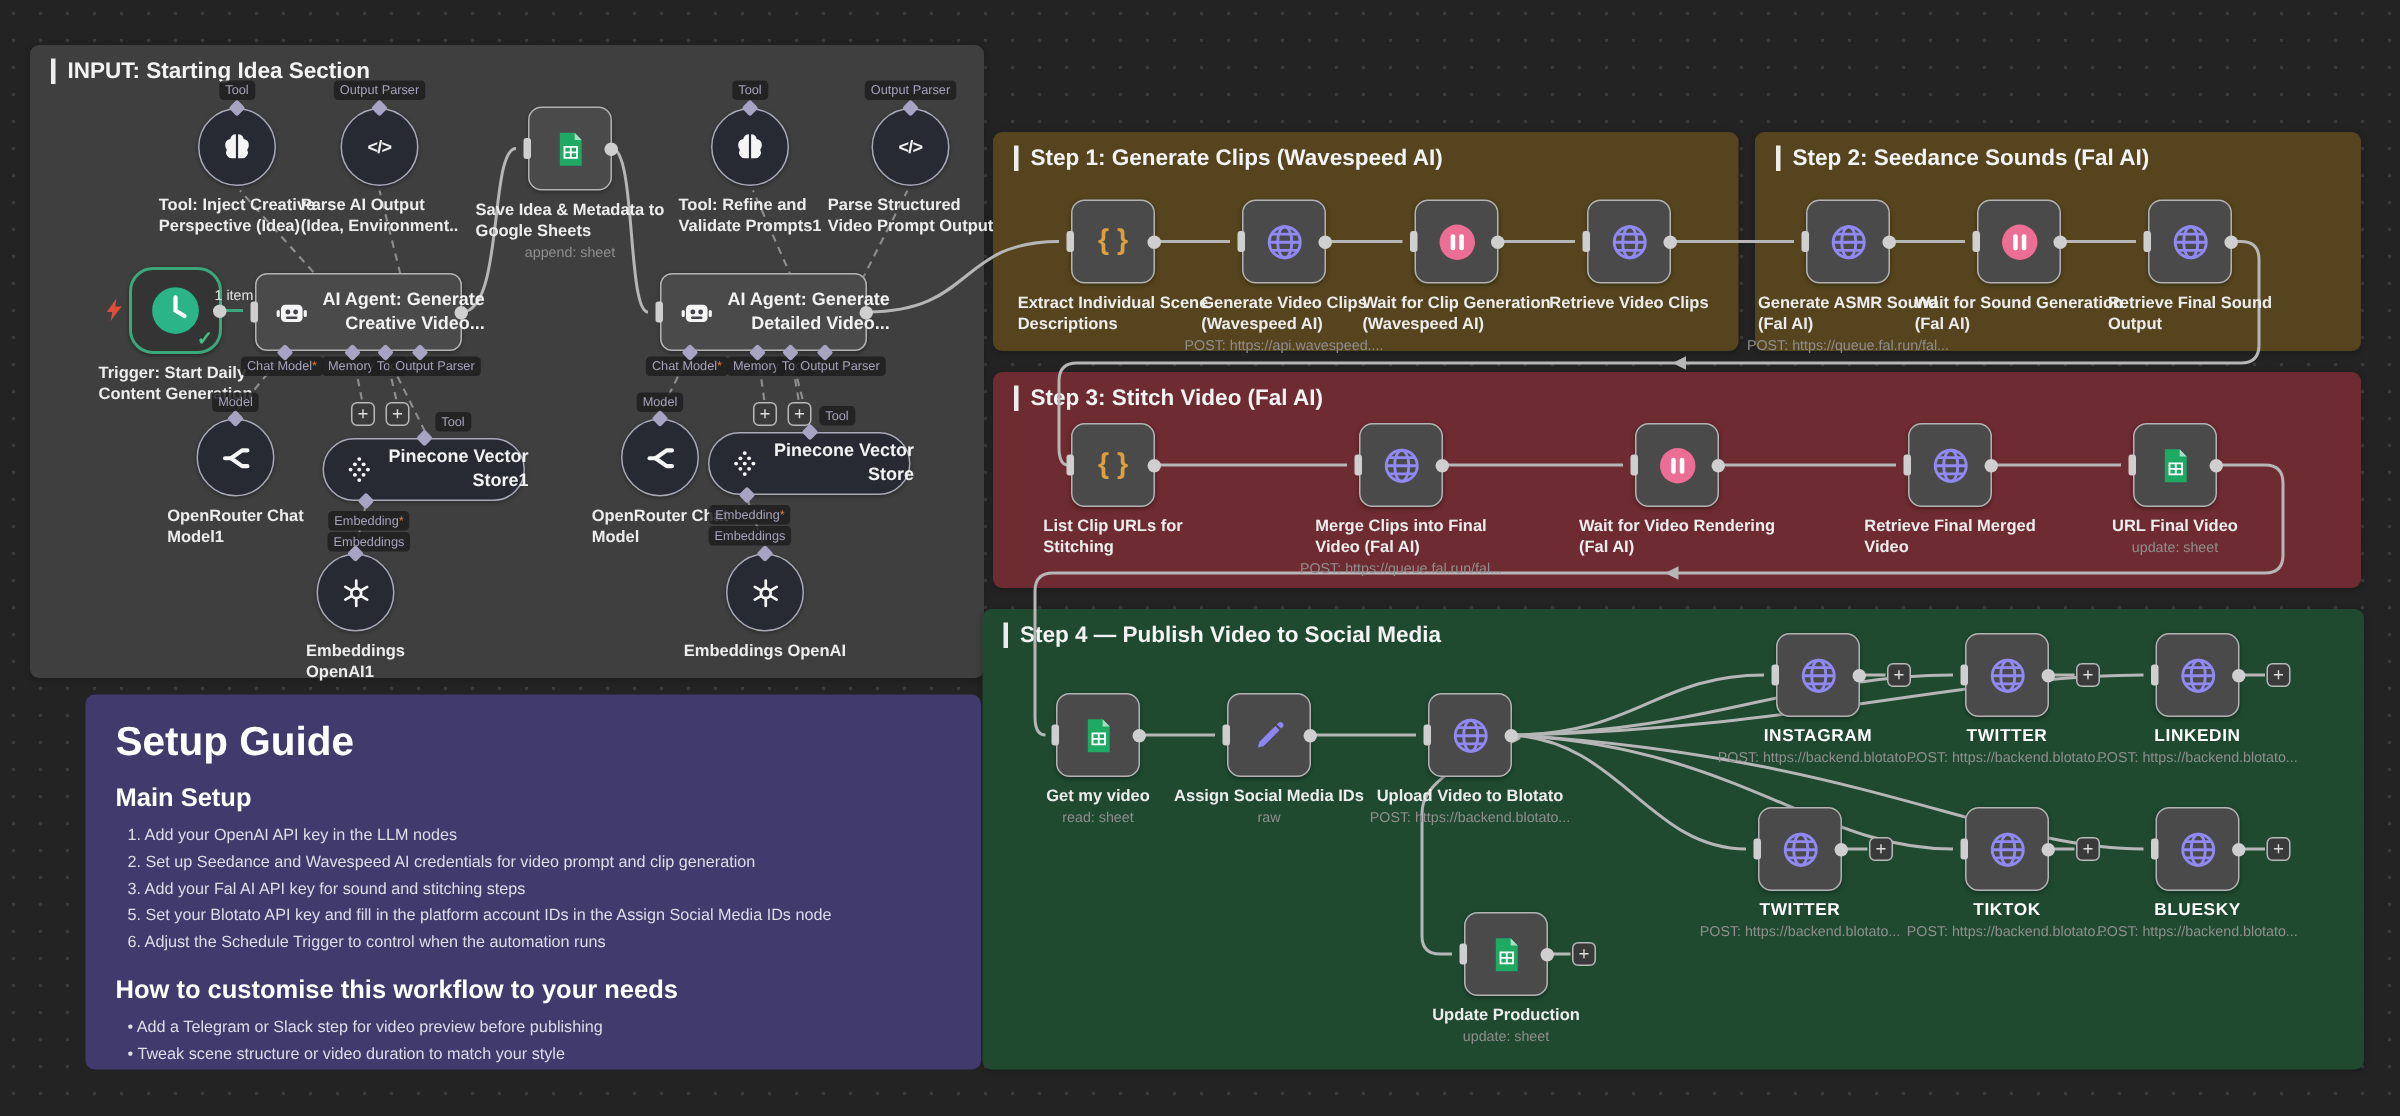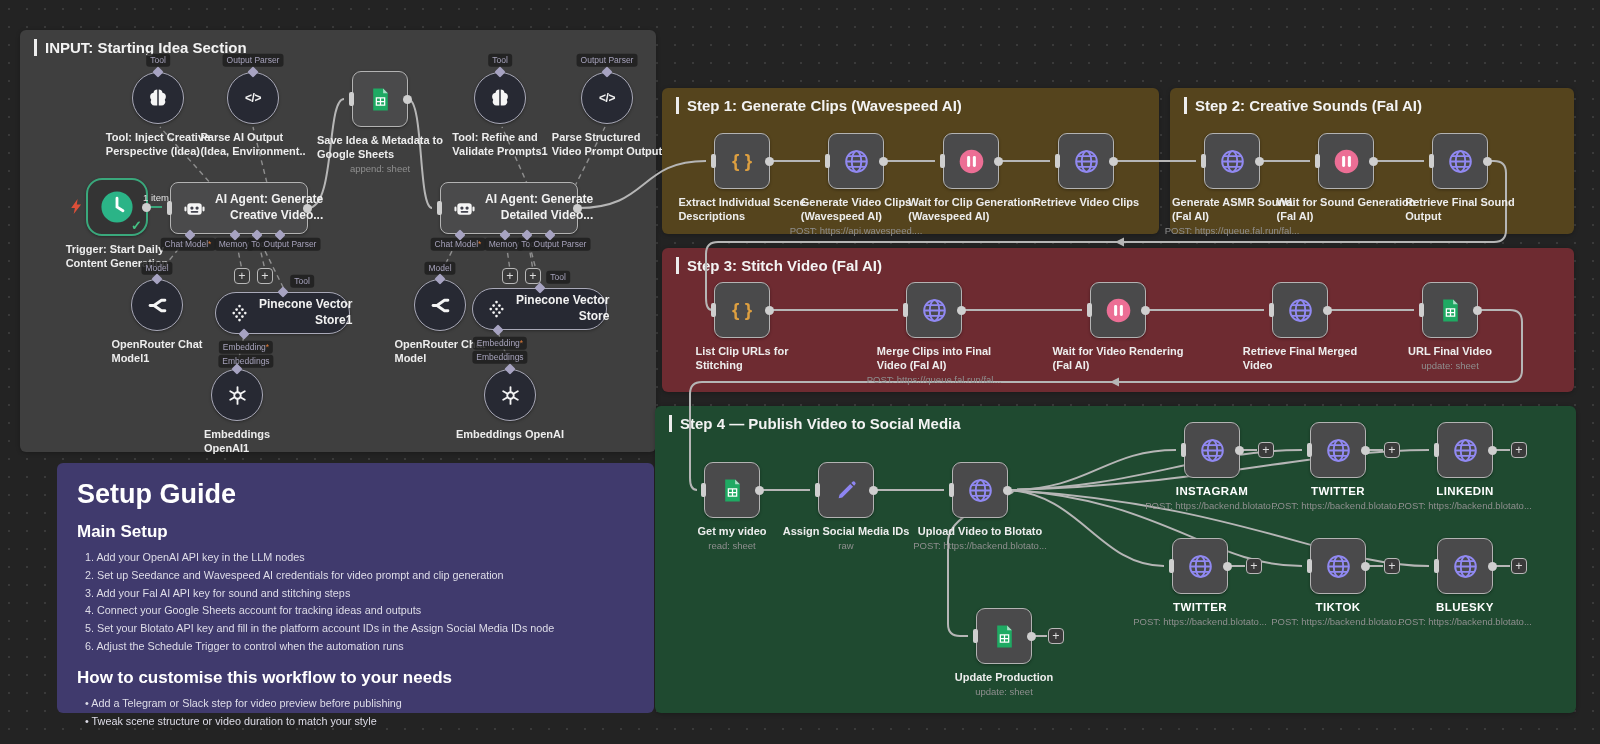--- a/index.html
+++ b/index.html
@@ -61,21 +61,21 @@
 <div id="canvas">
 
   <div id="sections">
       <div class="section" style="left: 20px; top: 30px; width: 636px; height: 422px; background: rgb(63, 63, 63);">
         <div class="section-title">INPUT: Starting Idea Section</div>
       </div>
       <div class="section" style="left: 662px; top: 88px; width: 497px; height: 146px; background: rgb(85, 68, 29);">
         <div class="section-title">Step 1: Generate Clips (Wavespeed AI)</div>
       </div>
       <div class="section" style="left: 1170px; top: 88px; width: 404px; height: 146px; background: rgb(85, 68, 29);">
-        <div class="section-title">Step 2: Creative Sounds (Fal AI)</div>
+        <div class="section-title">Step 2: Seedance Sounds (Fal AI)</div>
       </div>
       <div class="section" style="left: 662px; top: 248px; width: 912px; height: 144px; background: rgb(110, 43, 49);">
         <div class="section-title">Step 3: Stitch Video (Fal AI)</div>
       </div>
       <div class="section" style="left: 655px; top: 406px; width: 921px; height: 307px; background: rgb(31, 74, 48);">
         <div class="section-title">Step 4 — Publish Video to Social Media</div>
       </div>
     </div>
 
   <svg id="edges" width="1600" height="744">
@@ -643,21 +643,20 @@
 
   <span class="edge-label" style="left:143px;top:192px;">1 item</span>
 
   <div id="setup-panel" style="left: 57px; top: 463px; width: 597px; height: 250px; background: rgb(64, 58, 109);">
     <h1>Setup Guide</h1>
     <h2>Main Setup</h2>
     <ol id="setup-main-list">
         <li>1. Add your OpenAI API key in the LLM nodes</li>
         <li>2. Set up Seedance and Wavespeed AI credentials for video prompt and clip generation</li>
         <li>3. Add your Fal AI API key for sound and stitching steps</li>
-        <li>4. Connect your Google Sheets account for tracking ideas and outputs</li>
         <li>5. Set your Blotato API key and fill in the platform account IDs in the Assign Social Media IDs node</li>
         <li>6. Adjust the Schedule Trigger to control when the automation runs</li>
       </ol>
     <h2>How to customise this workflow to your needs</h2>
     <ul id="setup-custom-list">
         <li>•  Add a Telegram or Slack step for video preview before publishing</li>
         <li>•  Tweak scene structure or video duration to match your style</li>
       </ul>
   </div>
 

